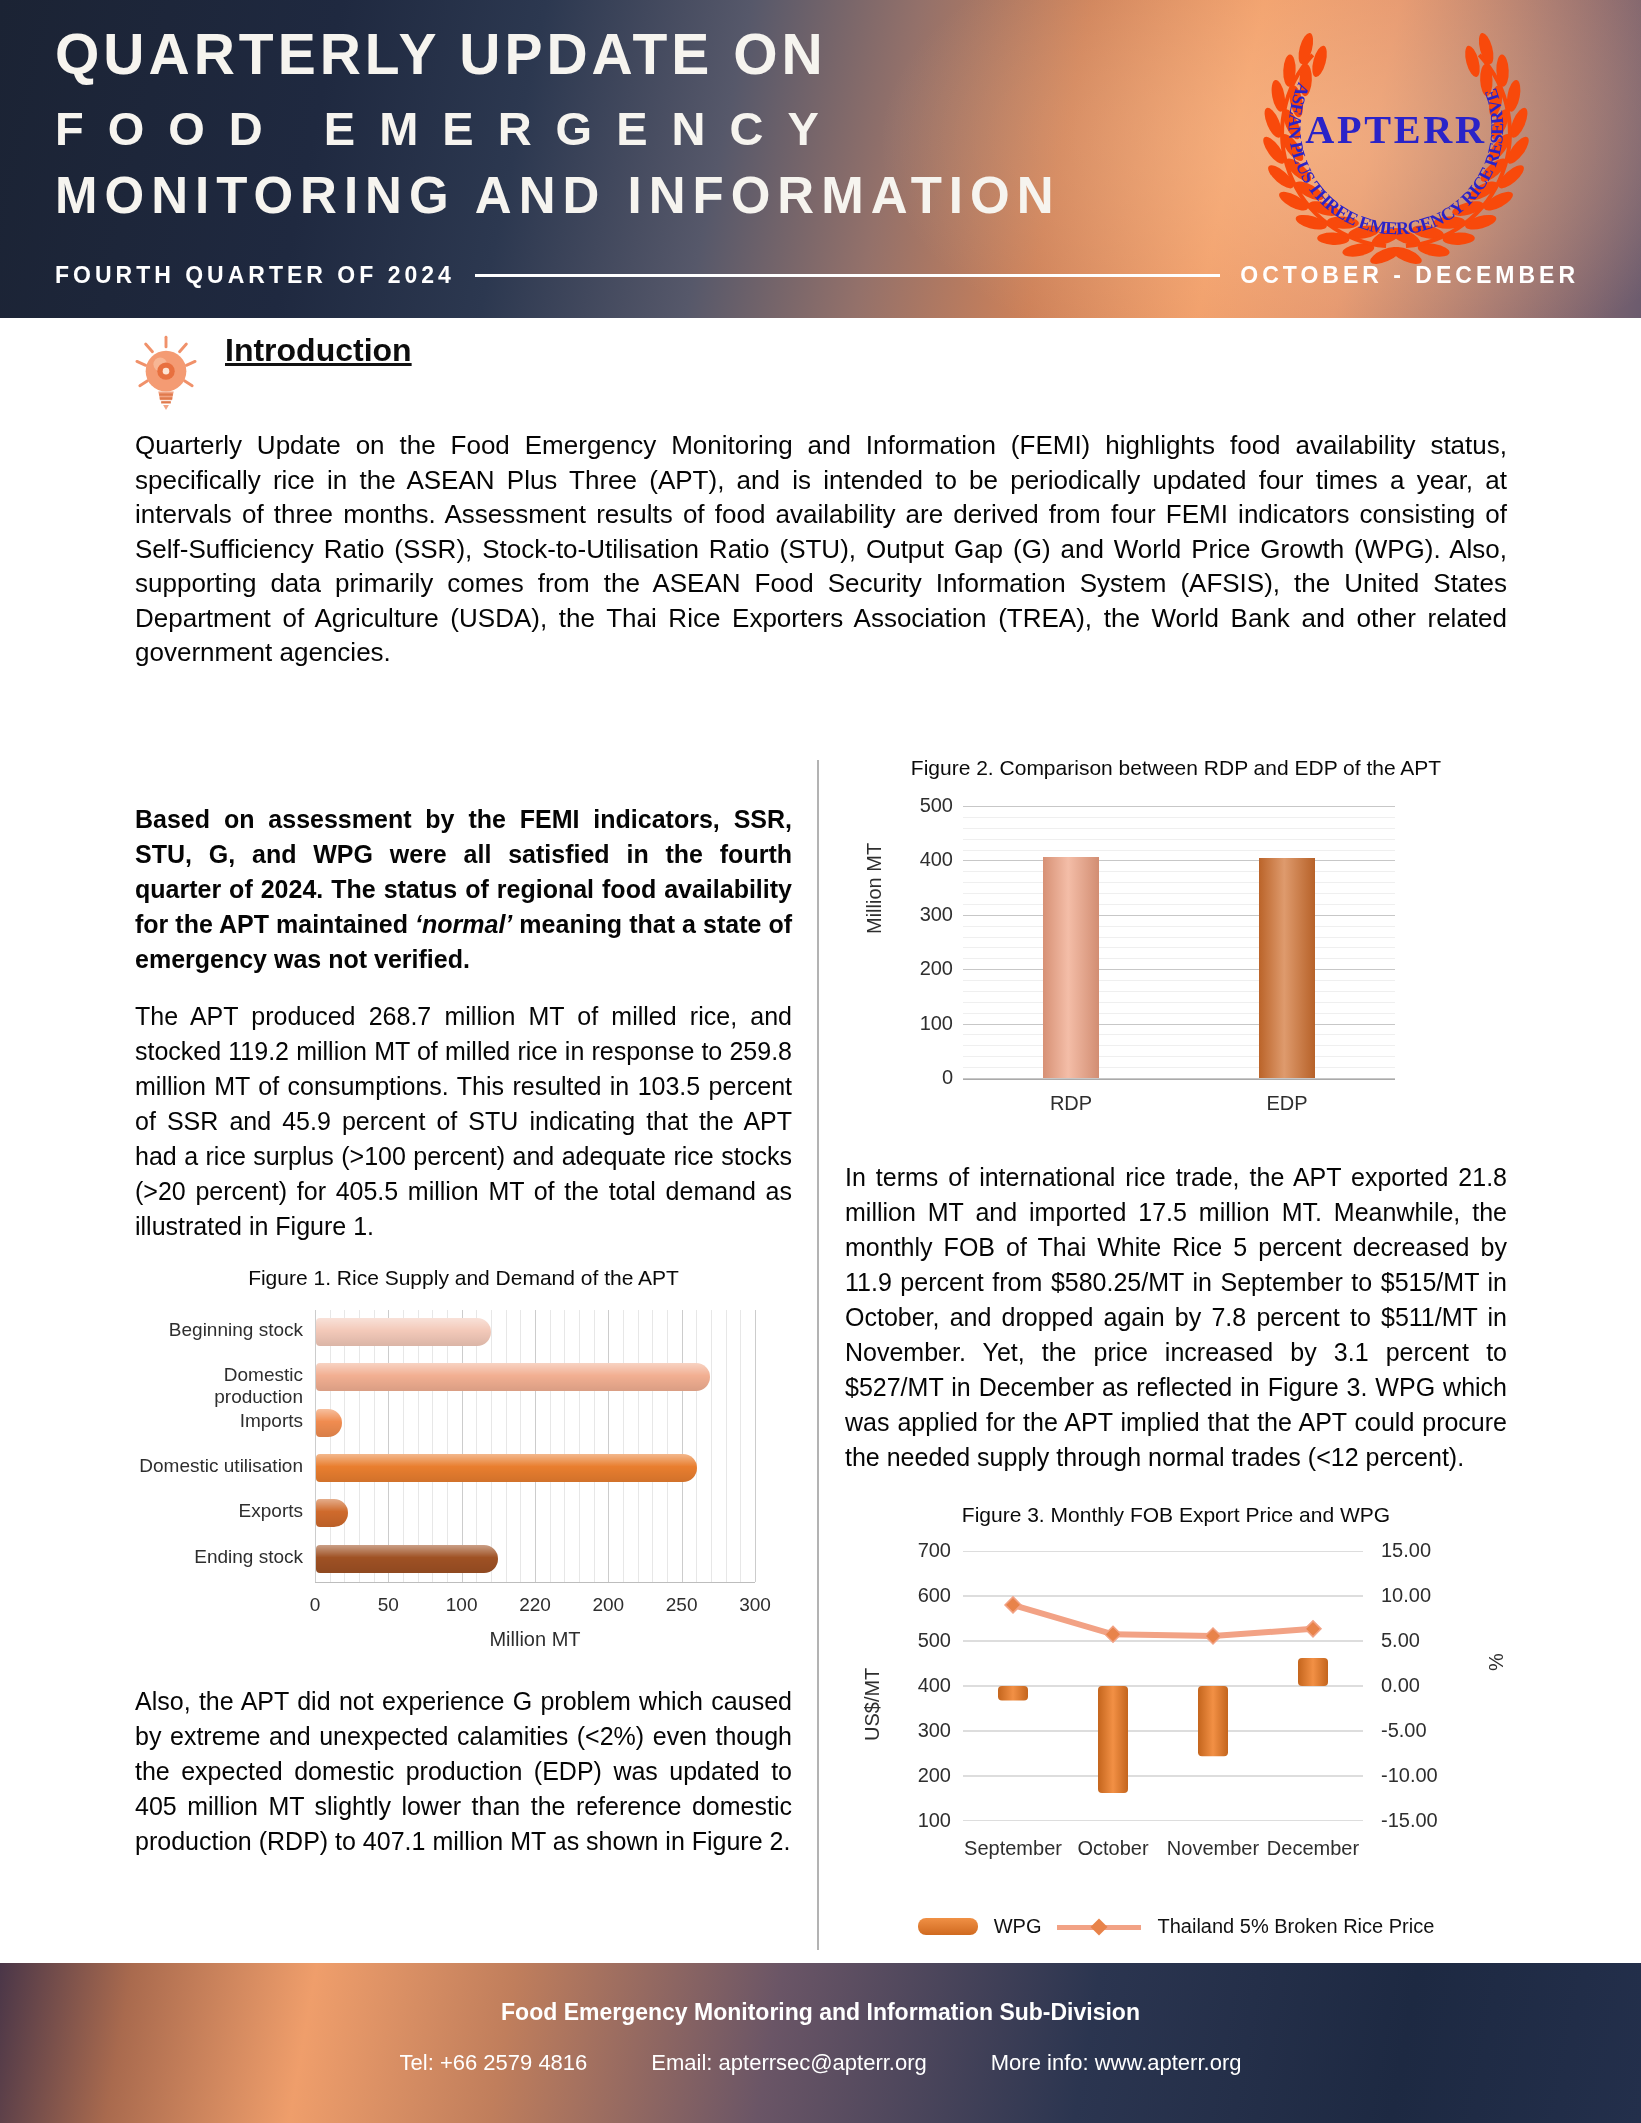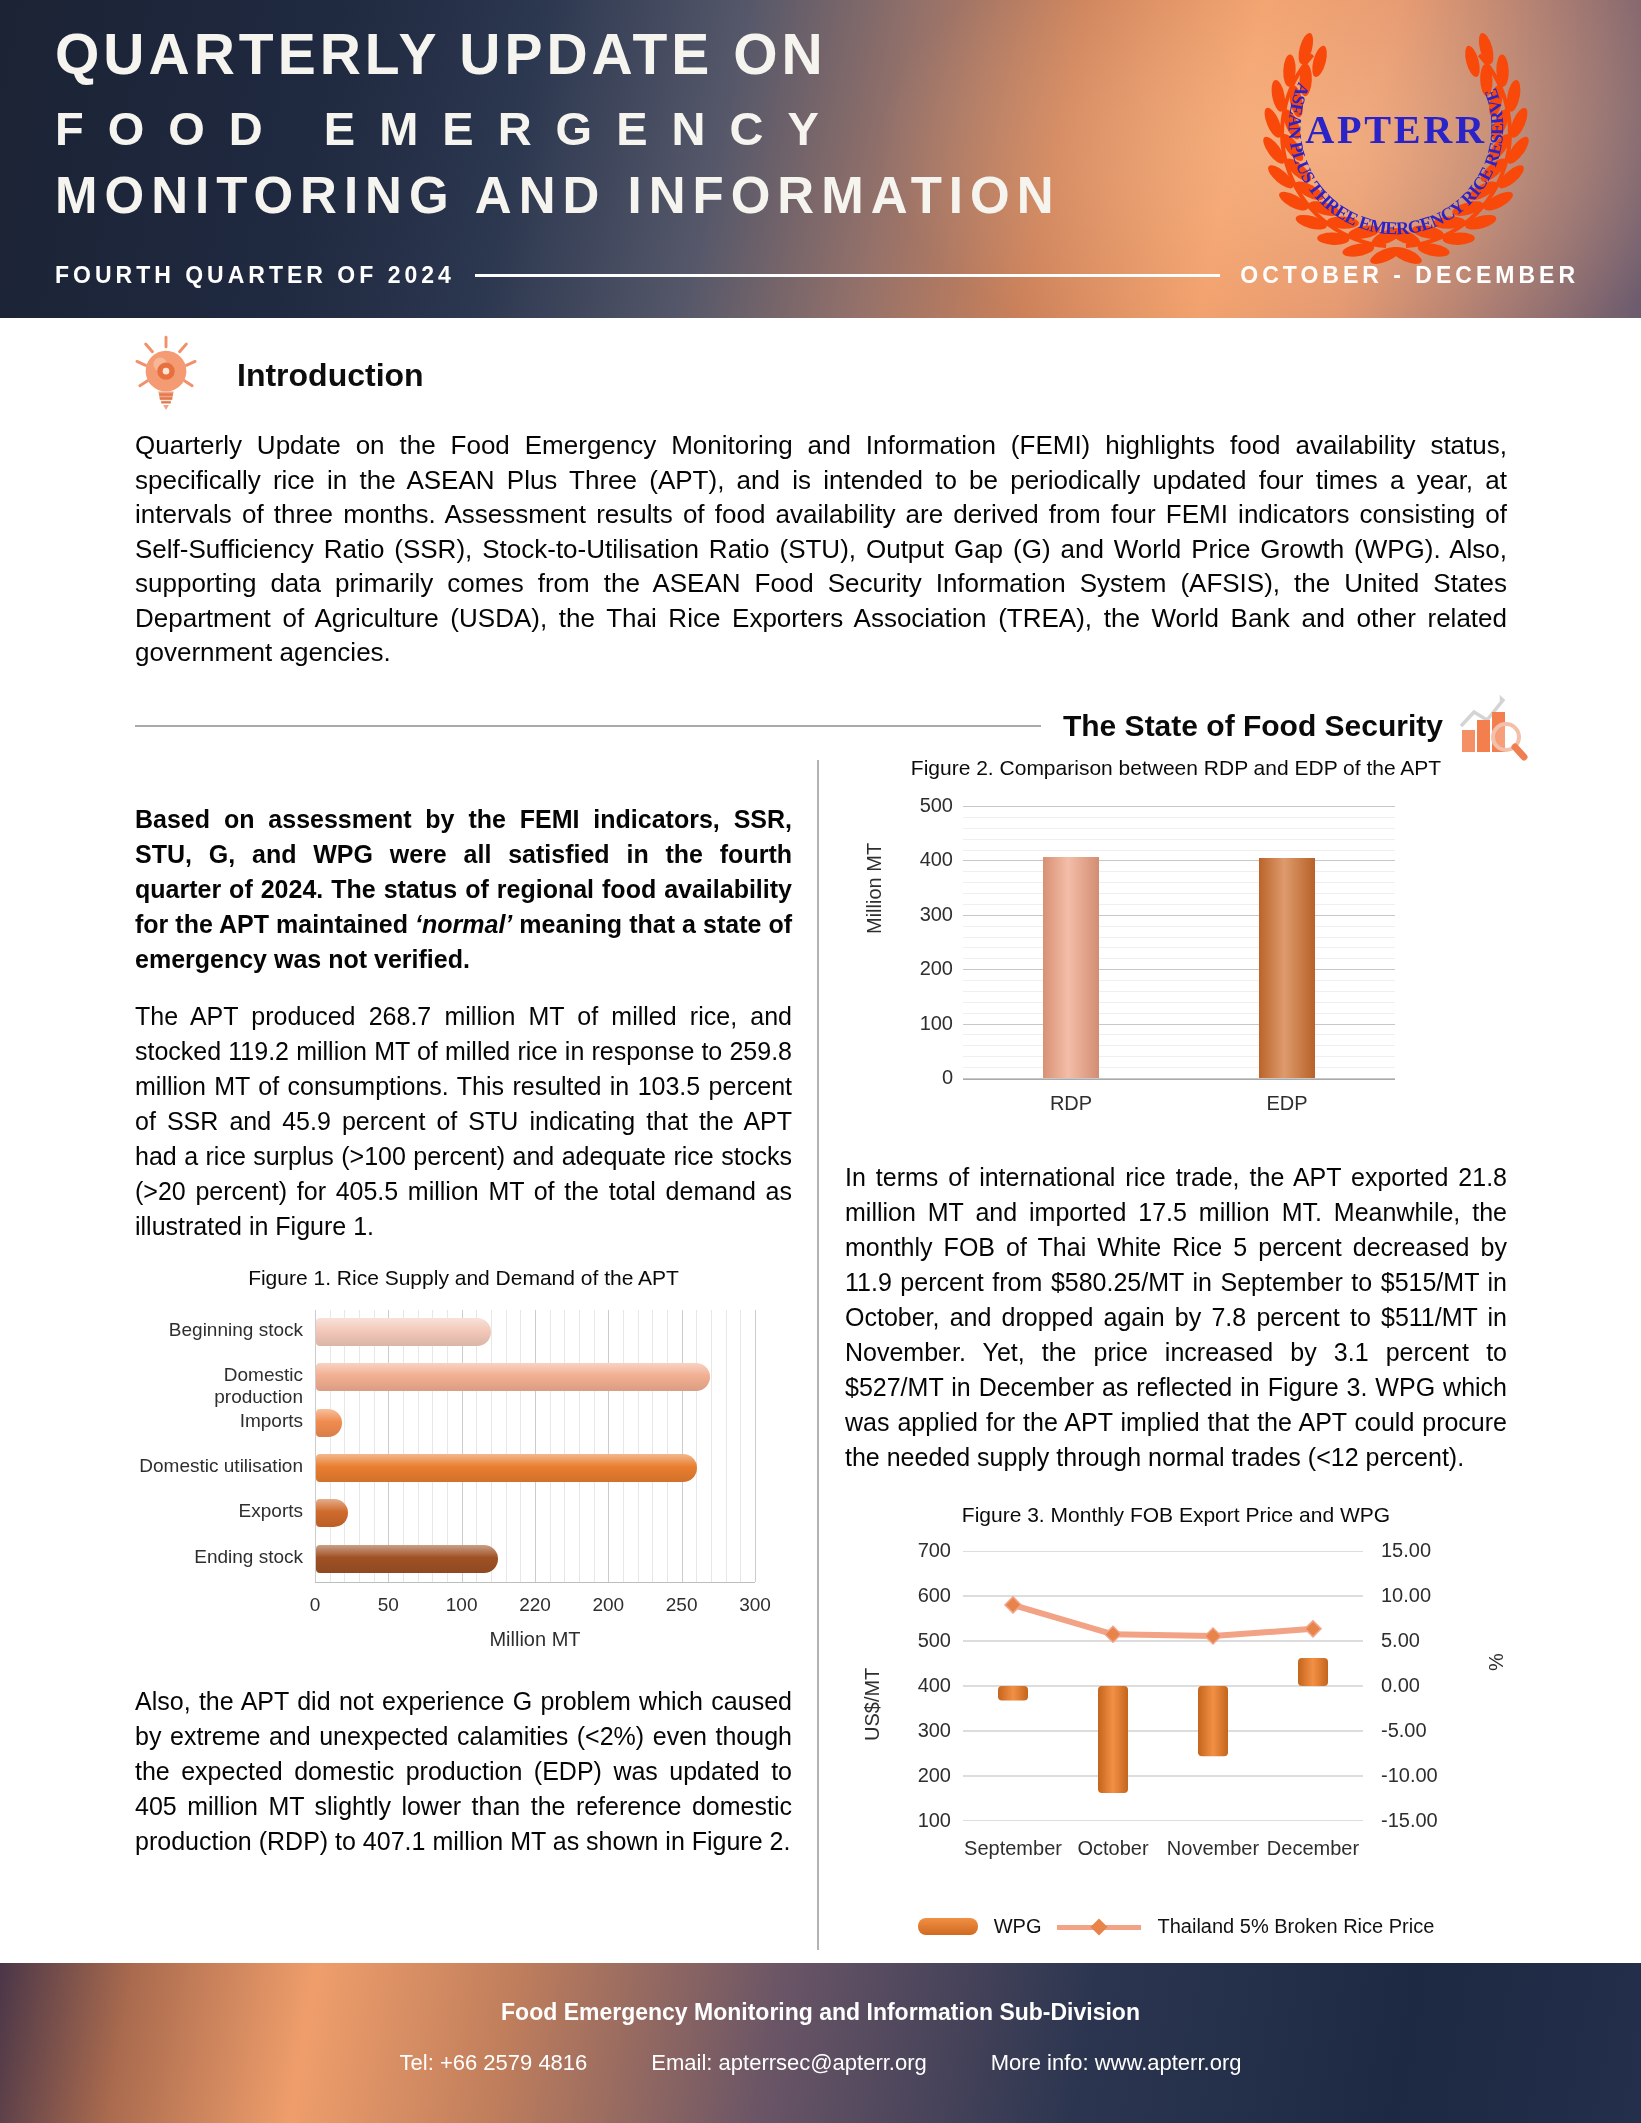--- a/index.html
+++ b/index.html
@@ -16,21 +16,21 @@
   .h-t1{font-size:57px;font-weight:800;letter-spacing:4px;}
   .h-t2{font-size:47px;font-weight:800;letter-spacing:24px;margin-top:22px;}
   .h-t3{font-size:51px;font-weight:800;letter-spacing:7px;margin-top:18px;}
   .h-quarter-row{position:absolute;left:55px;right:62px;top:262px;display:flex;align-items:center;gap:20px;color:#fff;}
   .h-qlabel,.h-plabel{font-size:23px;font-weight:800;letter-spacing:4px;white-space:nowrap;}
   .h-rule{flex:1;height:3px;background:#ffffff;}
   .logo{position:absolute;left:1262px;top:4px;width:268px;height:268px;}
 
   
   .intro{position:absolute;left:135px;top:332px;width:1372px;}
-  .intro-head{display:flex;align-items:center;gap:40px;}
+  .intro-head{display:flex;align-items:flex-start;gap:28px;text-decoration:underline;}
   .intro-title{font-size:32px;font-weight:800;color:#0d0d0d;}
   .intro-body{margin-top:10px;font-size:26px;line-height:1.33;text-align:justify;color:#050505;}
 
   
   .section-row{position:absolute;left:135px;top:690px;width:1396px;display:flex;align-items:center;}
   .section-rule{flex:1;height:2px;background:#a9a9a9;margin-right:22px;}
   .section-title{font-size:30px;font-weight:800;color:#0a0a0a;white-space:nowrap;}
   .section-icon{margin-left:14px;}
 
   
@@ -178,33 +178,20 @@
         <rect x="25" y="63" width="14" height="2.4" fill="#e07a4d"></rect>
         <rect x="25.5" y="67" width="13" height="2.4" fill="#e07a4d"></rect>
         <rect x="27" y="71" width="10" height="2.4" fill="#e07a4d"></rect>
         <path d="M29 75 L35 75 L32 80 Z" fill="#f2a585"></path>
       </svg>
       <span class="intro-title">Introduction</span>
     </div>
     <p class="intro-body">Quarterly Update on the Food Emergency Monitoring and Information (FEMI) highlights food availability status, specifically rice in the ASEAN Plus Three (APT), and is intended to be periodically updated four times a year, at intervals of three months. Assessment results of food availability are derived from four FEMI indicators consisting of Self-Sufficiency Ratio (SSR), Stock-to-Utilisation Ratio (STU), Output Gap (G) and World Price Growth (WPG). Also, supporting data primarily comes from the ASEAN Food Security Information System (AFSIS), the United States Department of Agriculture (USDA), the Thai Rice Exporters Association (TREA), the World Bank and other related government agencies.</p>
   </div>
 
-  <div class="section-row">
-    <span class="section-rule"></span>
-    <span class="section-title">The State of Food Security</span>
-    <svg class="section-icon" width="74" height="72" viewBox="0 0 74 72">
-      <polyline points="4,36 17,22 30,30 47,9" fill="none" stroke="#d4d4d4" stroke-width="3.5"></polyline>
-      <path d="M47 9 L41 9 L47 15 Z" fill="#d4d4d4" transform="rotate(45 47 9)"></path>
-      <rect x="5" y="40" width="13" height="22" fill="#f59066"></rect>
-      <rect x="20" y="30" width="13" height="32" fill="#f37f4e"></rect>
-      <rect x="35" y="22" width="13" height="40" fill="#f37f4e"></rect>
-      <circle cx="49" cy="47" r="13" fill="rgba(255,255,255,0.25)" stroke="#f3c1ab" stroke-width="4"></circle>
-      <line x1="58" y1="57" x2="67" y2="67" stroke="#ef7f52" stroke-width="7" stroke-linecap="round"></line>
-    </svg>
-  </div>
 
   <div class="col-left">
     <p class="para bold"><span>Based on assessment by the FEMI indicators, SSR, STU, G, and WPG were all satisfied in the fourth quarter of 2024. The status of regional food availability for the APT maintained </span><i>‘normal’</i><span> meaning that a state of emergency was not verified.</span></p>
     <p class="para">The APT produced 268.7 million MT of milled rice, and stocked 119.2 million MT of milled rice in response to 259.8 million MT of consumptions. This resulted in 103.5 percent of SSR and 45.9 percent of STU indicating that the APT had a rice surplus (&gt;100 percent) and adequate rice stocks (&gt;20 percent) for 405.5 million MT of the total demand as illustrated in Figure 1.</p>
 
     <div class="fig1">
       <div class="fig-title">Figure 1. Rice Supply and Demand of the APT</div>
       <div class="fig1-body">
         <div class="f1-grid">
             <div class="f1v major" style="left: 0%;"></div>

